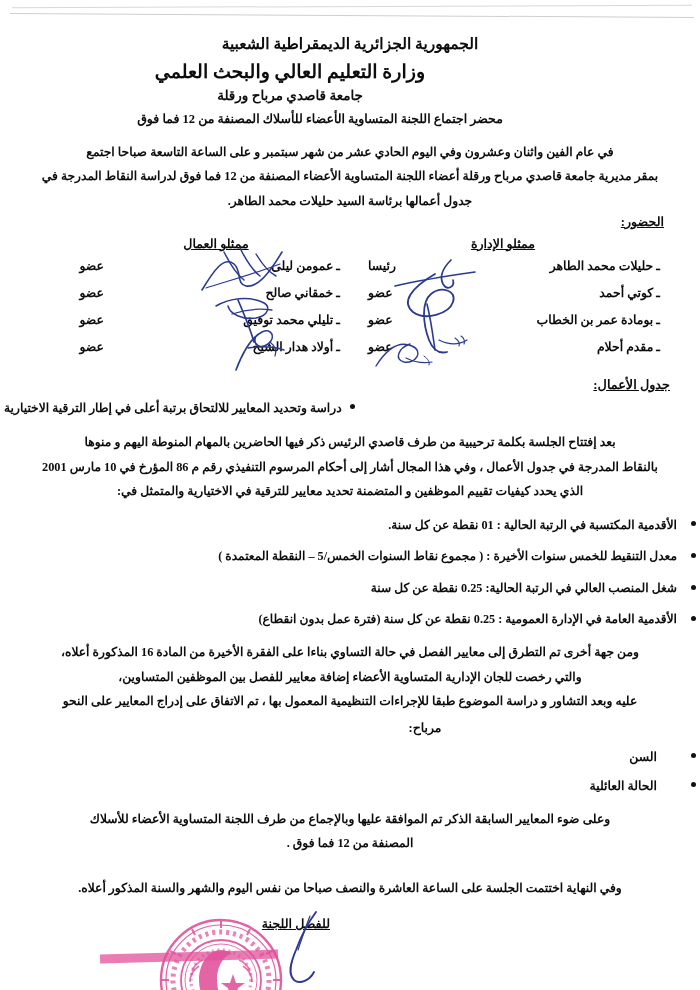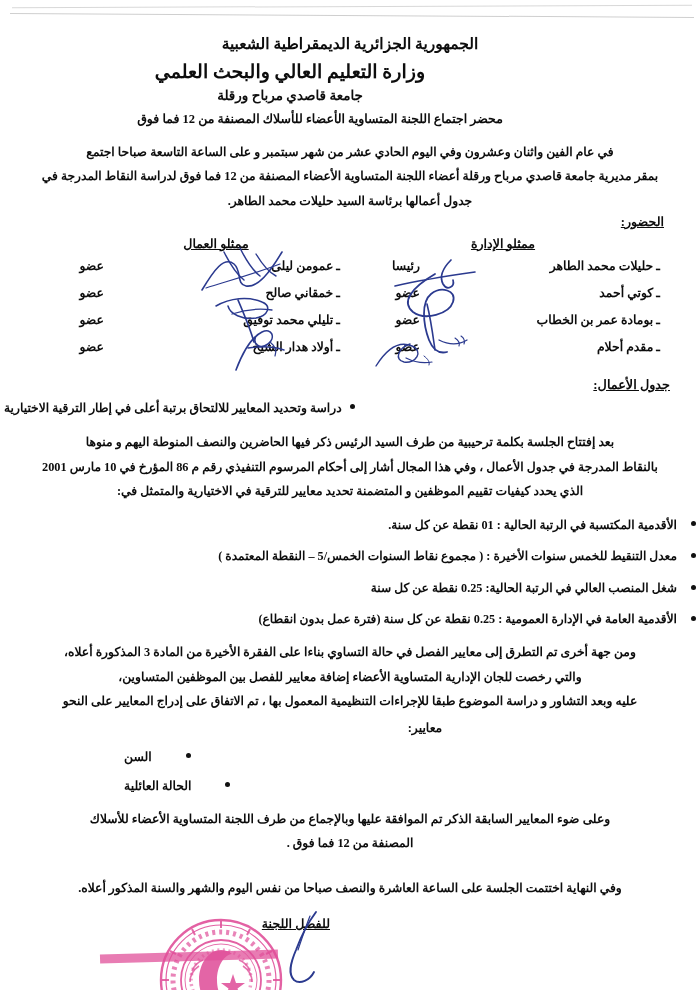--- a/index.html
+++ b/index.html
@@ -78,21 +78,21 @@
     font-size: 12.6px; font-weight: bold; text-decoration: underline;
     text-align: center; margin-bottom: 6px; padding-right: 30px;
   }
   .col-workers .col-head { padding-right: 0; padding-left: 20px; }
   .att-row {
     display: flex; align-items: baseline;
     font-size: 12.4px; font-weight: bold;
     height: 27px;
   }
   .att-name { flex: 1; text-align: right; padding-right: 8px; white-space: nowrap; }
-  .att-role { width: 56px; text-align: right; padding-right: 4px; }
+  .att-role { width: 56px; text-align: left; padding-right: 4px; }
   .col-workers .att-name { text-align: right; padding-right: 26px; }
   .col-workers .att-role { width: 62px; text-align: right; }
 
   
   .sig { position: absolute; pointer-events: none; }
   .sig svg { display: block; overflow: visible; }
   .sig path, .sig polyline, .sig line {
     fill: none; stroke: #2b3a8f; stroke-linecap: round; stroke-linejoin: round;
   }
 
@@ -125,21 +125,21 @@
   .crit .dot {
     display: inline-block; width: 5px; height: 5px; border-radius: 50%;
     background: #111; vertical-align: middle; margin-left: 14px;
     position: relative; top: -2px;
   }
 
   .final-list { margin-top: 4px; }
   .final-item {
     font-size: 12.4px; font-weight: bold;
     margin: 13px 0;
-    text-align: left;
+    text-align: right;
     padding-left: 120px;
   }
   .final-item .dot {
     display: inline-block; width: 5px; height: 5px; border-radius: 50%;
     background: #111; vertical-align: middle; margin-left: 34px;
     position: relative; top: -2px;
   }
 
   .tali { font-size: 12.4px; font-weight: bold; text-align: center; padding-left: 150px; margin-top: 6px; }
 
@@ -274,43 +274,43 @@
         <path d="M52 18 c5 4 7 9 5 14" stroke-width="1.2"></path>
       </svg>
     </div>
   </div>
 
   <div class="sec-title">جدول الأعمال:</div>
   <div class="bullet-row agenda-item">
     <span class="dot"></span><span>دراسة وتحديد المعايير  للالتحاق برتبة أعلى في إطار الترقية الاختيارية</span>
   </div>
 
-  <div class="para" style="margin-top:10px;">بعد  إفتتاح الجلسة بكلمة ترحيبية من طرف السيد الرئيس ذكر فيها الحاضرين والنصف المنوطة اليهم و منوها</div>
+  <div class="para" style="margin-top:10px;">بعد  إفتتاح الجلسة بكلمة ترحيبية من طرف قاصدي الرئيس ذكر فيها الحاضرين بالمهام المنوطة اليهم و منوها</div>
   <div class="para">بالنقاط المدرجة في جدول الأعمال ، وفي هذا المجال أشار إلى أحكام المرسوم التنفيذي رقم م 86 المؤرخ في 10 مارس 2001</div>
   <div class="para intro-last">الذي يحدد كيفيات تقييم الموظفين و المتضمنة تحديد معايير للترقية في الاختيارية والمتمثل في:</div>
 
   <div class="crit-list">
     <div class="crit">
       <span class="dot"></span><span>الأقدمية المكتسبة في الرتبة الحالية  : 01 نقطة عن كل سنة.</span>
     </div>
     <div class="crit">
       <span class="dot"></span><span>معدل التنقيط للخمس سنوات الأخيرة : ( مجموع نقاط السنوات الخمس/5 – النقطة المعتمدة )</span>
     </div>
     <div class="crit">
       <span class="dot"></span><span>شغل المنصب العالي في الرتبة الحالية: 0.25 نقطة عن كل سنة</span>
     </div>
     <div class="crit">
       <span class="dot"></span><span>الأقدمية العامة  في الإدارة العمومية  : 0.25 نقطة عن كل سنة (فترة عمل بدون انقطاع)</span>
     </div>
   </div>
 
-  <div class="para" style="margin-top:6px;">ومن جهة أخرى تم التطرق إلى معايير الفصل في حالة التساوي بناءا على الفقرة الأخيرة من المادة 3 المذكورة أعلاه،</div>
+  <div class="para" style="margin-top:6px;">ومن جهة أخرى تم التطرق إلى معايير الفصل في حالة التساوي بناءا على الفقرة الأخيرة من المادة 16 المذكورة أعلاه،</div>
   <div class="para intro-last">والتي رخصت للجان الإدارية المتساوية الأعضاء إضافة معايير للفصل بين الموظفين المتساوين،</div>
   <div class="para">عليه وبعد التشاور و دراسة الموضوع طبقا للإجراءات التنظيمية المعمول بها ، تم الاتفاق على  إدراج  المعايير على النحو</div>
-  <div class="tali">معايير:</div>
+  <div class="tali">مرباح:</div>
 
   <div class="final-list">
     <div class="final-item">
       <span class="dot"></span><span>السن</span>
     </div>
     <div class="final-item">
       <span class="dot"></span><span>الحالة العائلية</span>
     </div>
   </div>
 

